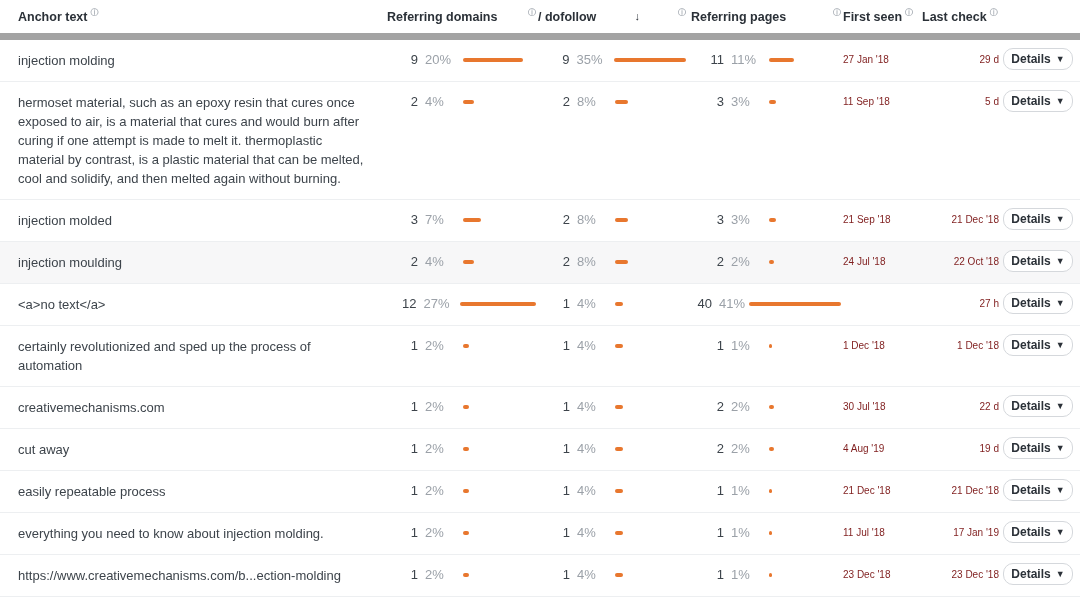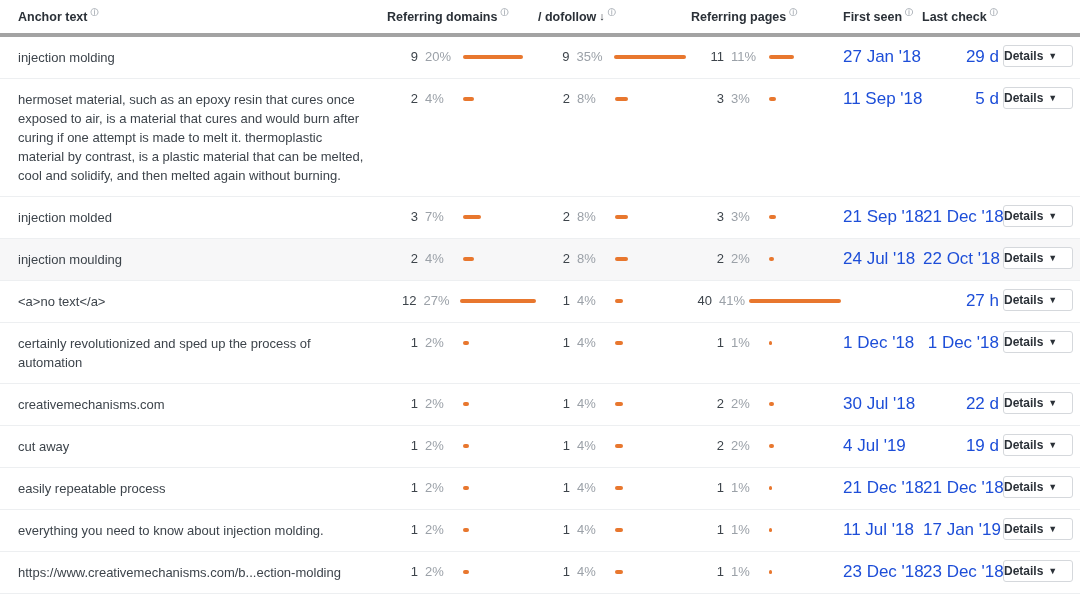--- a/index.html
+++ b/index.html
@@ -35,31 +35,31 @@
   
   thead th {
     font-size: 12.5px;
     font-weight: bold;
     color: #2b3138;
     text-align: left;
     padding: 0;
     height: 33px;
     vertical-align: middle;
     background: #fff;
-    border-bottom: 4px solid #a3a3a3;
+    border-bottom: 7px solid #a3a3a3;
     white-space: nowrap;
     margin-top: 29px;
   }
   .th-inner {
     display: flex;
     align-items: flex-start;
     line-height: 14px;
   }
   .th-anchor  { padding-left: 18px; }
-  .th-metric  { justify-content: flex-start; }
+  .th-metric  { justify-content: space-between; }
   .th-rd      { padding-left: 1px; }
   .th-df      { padding-left: 2px; }
   .th-rp      { padding-left: 5px; }
   .th-first   { padding-left: 2px; }
   .th-last    { padding-left: 3px; }
 
   .info-icon {
     display: inline-block;
     margin-left: 3px;
     font-size: 8px;
@@ -127,42 +127,43 @@
   }
 
   .m-rd  { padding-left: 0px;  }
   .m-df  { padding-left: 2px;  }
   .m-rp  { padding-left: 6px;  }
 
   
   .date-cell {
     padding-top: 12px;
     padding-bottom: 12px;
-    font-size: 17px;
+    font-size: 10px;
     line-height: 16px;
-    color: #1d4ed8;
+    color: #7f1d1d;
     white-space: nowrap;
   }
   .d-first { padding-left: 2px; }
   .d-last  { padding-left: 4px; text-align: right; }
 
   
   .details-cell {
     padding-top: 8px;
     padding-bottom: 8px;
     padding-left: 4px;
   }
   .details-btn {
     display: inline-flex;
     align-items: center;
+    justify-content: center;
     box-sizing: border-box;
     width: 70px;
     height: 22px;
     border: 1px solid #d5d8dc;
-    border-radius: 3px;
+    border-radius: 10px;
     background: #ffffff;
     font-family: "Liberation Sans", sans-serif;
     font-size: 12px;
     font-weight: bold;
     color: #2b3138;
     cursor: pointer;
     padding: 0;
   }
   .details-btn .caret {
     margin-left: 5px;
@@ -547,21 +548,21 @@
         <td>
           <div class="metric m-rp">
             <span class="num">2</span>
             <span class="pct">2%</span>
             <span class="bar-wrap">
               <span class="bar" style="width: 5px; background: rgb(232, 119, 46);"></span>
             </span>
           </div>
         </td>
         <td>
-          <div class="date-cell d-first">4 Jul '19</div>
+          <div class="date-cell d-first">4 Aug '19</div>
         </td>
         <td>
           <div class="date-cell d-last">19 d</div>
         </td>
         <td class="details-cell"><button class="details-btn">
             <span>Details</span>
             <span class="caret">▼</span>
           </button></td>
       </tr>
       <tr>

